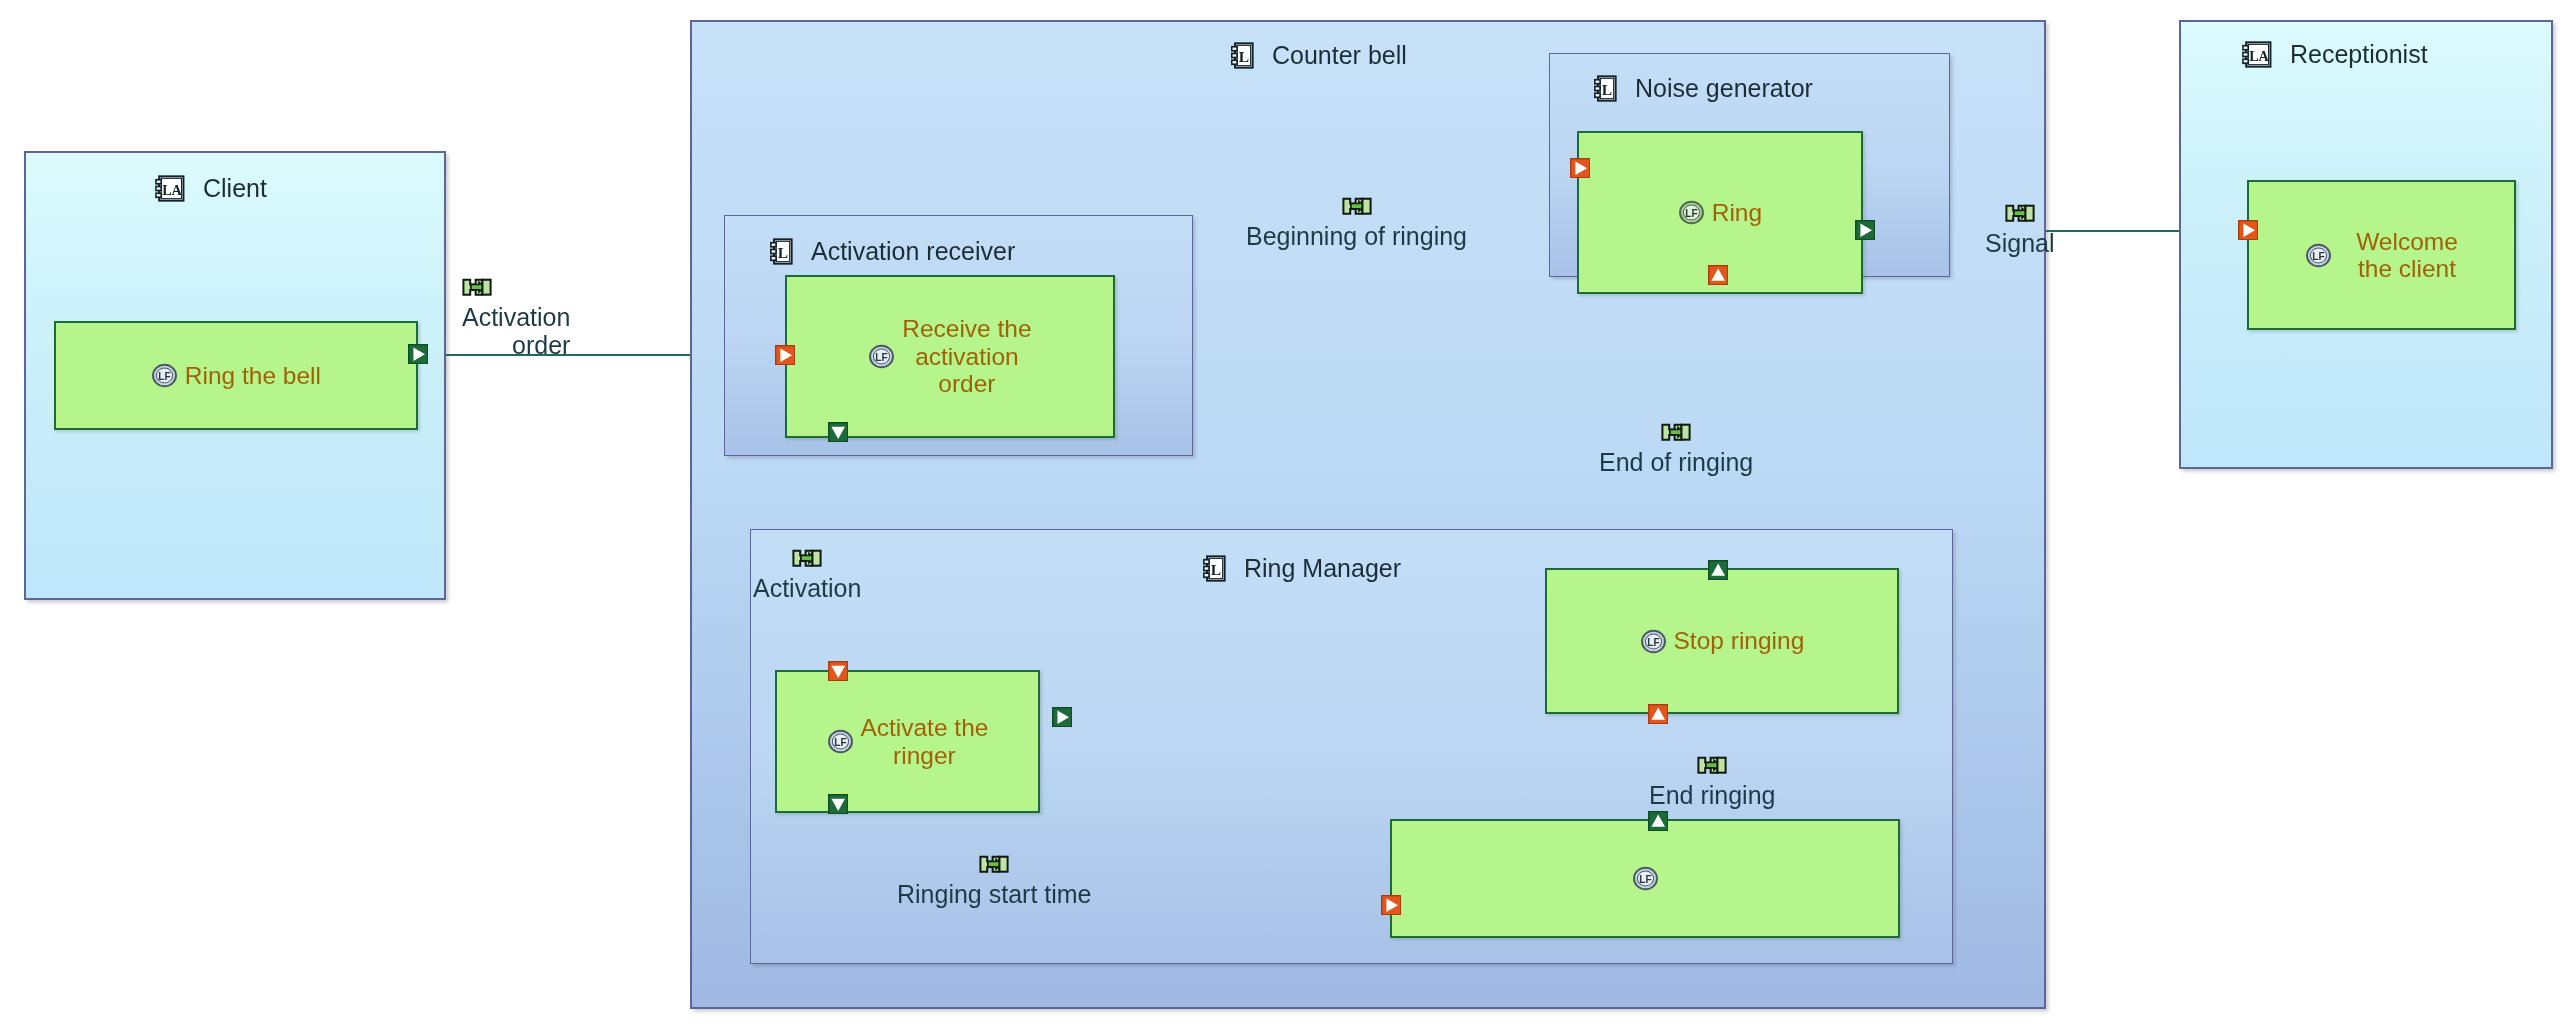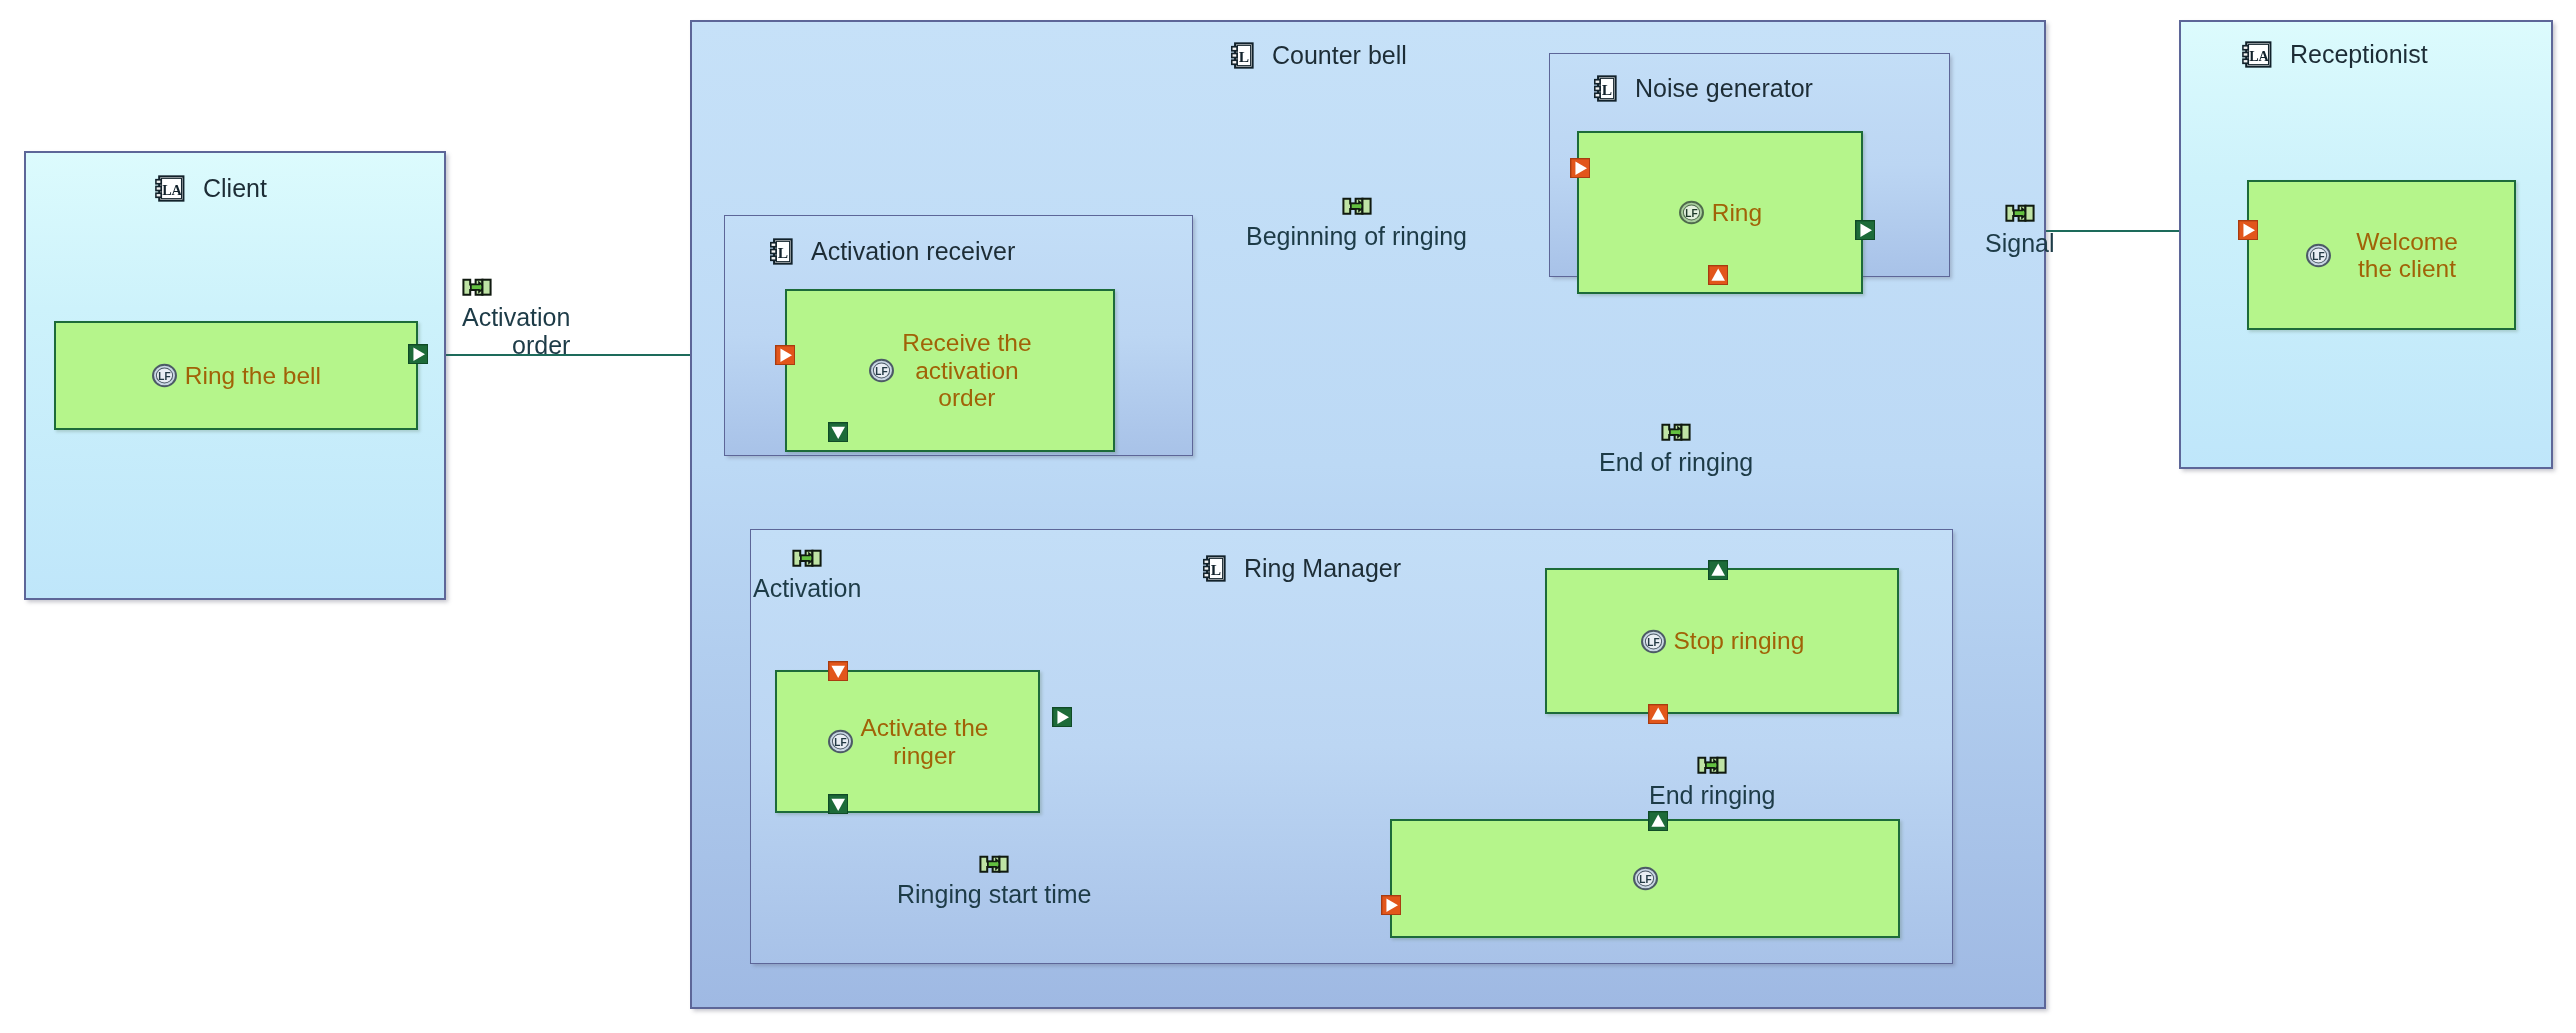--- a/index.html
+++ b/index.html
@@ -189,21 +189,21 @@
   <div class="comp inner" style="left:724px;top:215px;width:469px;height:241px;">
   </div>
   <div class="ctitle" style="left:770px;top:238px;">
     <span class="icn">
       <svg width="23" height="27" viewBox="0 0 34 40">
           <use href="#sym-lcomp"></use>
         </svg>
     </span>
     <span class="lbl">Activation receiver</span>
   </div>
-  <div class="fn" style="left:785px;top:275px;width:330px;height:163px;margin-top:14px;">
+  <div class="fn" style="left:785px;top:275px;width:330px;height:163px;">
     <span class="icn lf">
       <svg width="27" height="27" viewBox="0 0 40 40">
           <use href="#sym-lf"></use>
         </svg>
     </span>
     <span class="fnlabel">
       <span>Receive the</span><br>
       <span>activation</span><br>
       <span>order</span>
     </span>

